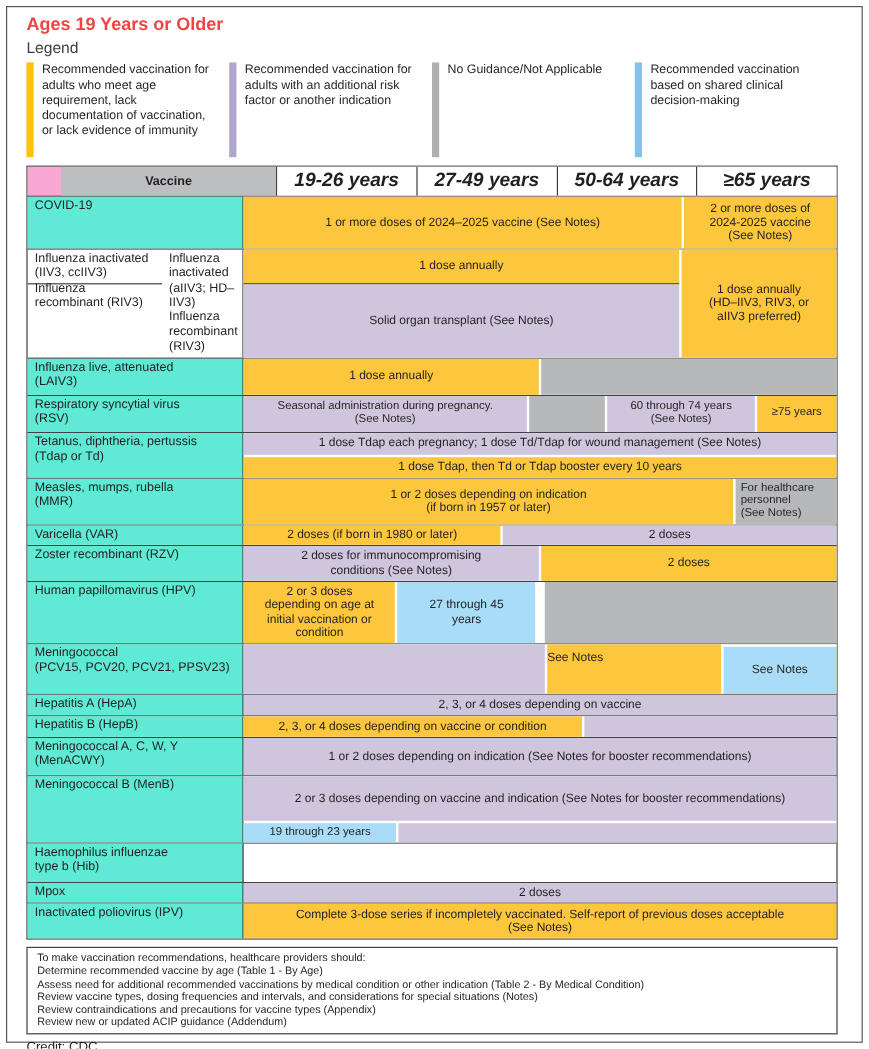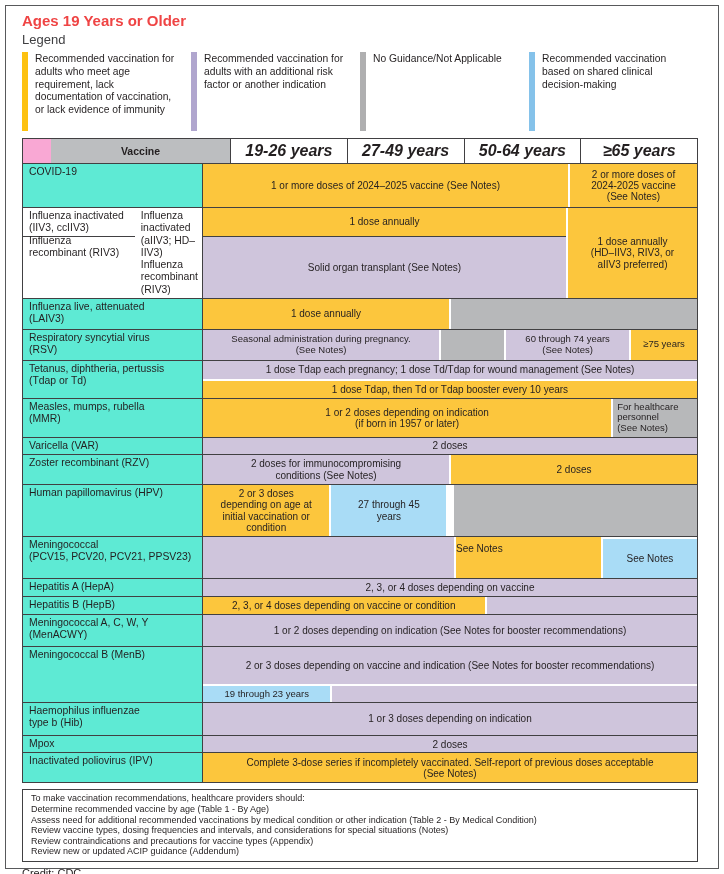--- a/index.html
+++ b/index.html
@@ -191,20 +191,21 @@
 (if born in 1957 or later)</div>
         <div class="cell g w79 small left-txt">For healthcare
 personnel
 (See Notes)</div>
       </div>
     </div>
 
     <div class="trow h17">
       <div class="lbl">Varicella (VAR)</div>
       <div class="cells">
+        <div class="cell y w215">2 doses (if born in 1980 or later)</div>
         <div class="cell p w281">2 doses</div>
       </div>
     </div>
 
     <div class="trow h30">
       <div class="lbl">Zoster recombinant (RZV)</div>
       <div class="cells">
         <div class="cell p w248">2 doses for immunocompromising
 conditions (See Notes)</div>
         <div class="cell y w248">2 doses</div>
@@ -270,23 +271,20 @@
         <div class="sub menb-strip gap-t">
           <div class="cell b w124 small">19 through 23 years</div>
           <div class="cell p w370"></div>
         </div>
       </div>
     </div>
 
     <div class="trow h33">
       <div class="lbl">Haemophilus influenzae
 type b (Hib)</div>
-      <div class="cells">
-        <div class="cell p w496">1 or 3 doses depending on indication</div>
-      </div>
     </div>
 
     <div class="trow h17">
       <div class="lbl">Mpox</div>
       <div class="cells">
         <div class="cell p w496">2 doses</div>
       </div>
     </div>
 
     <div class="trow h30">

